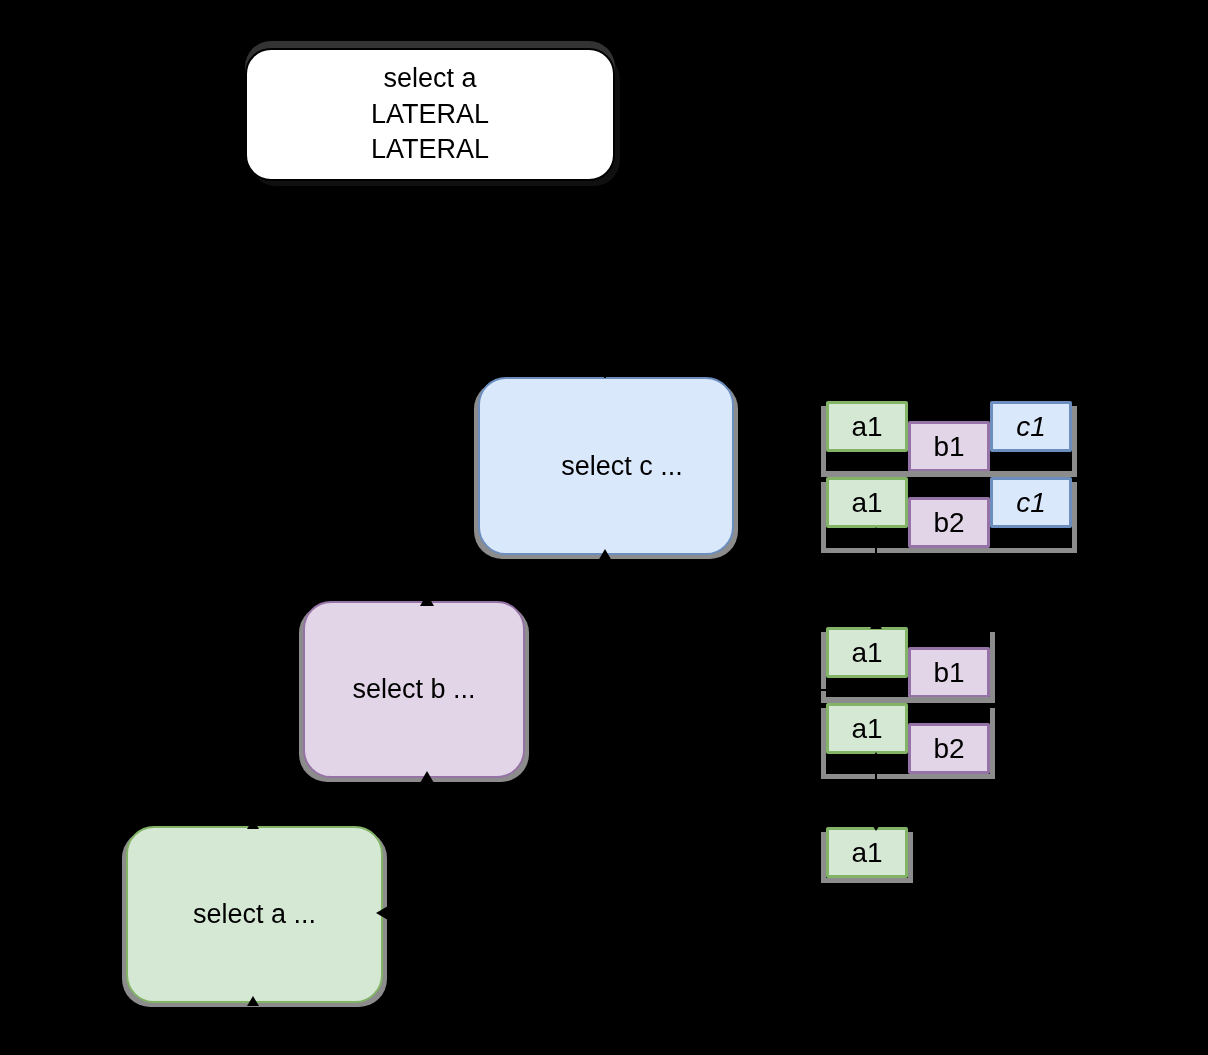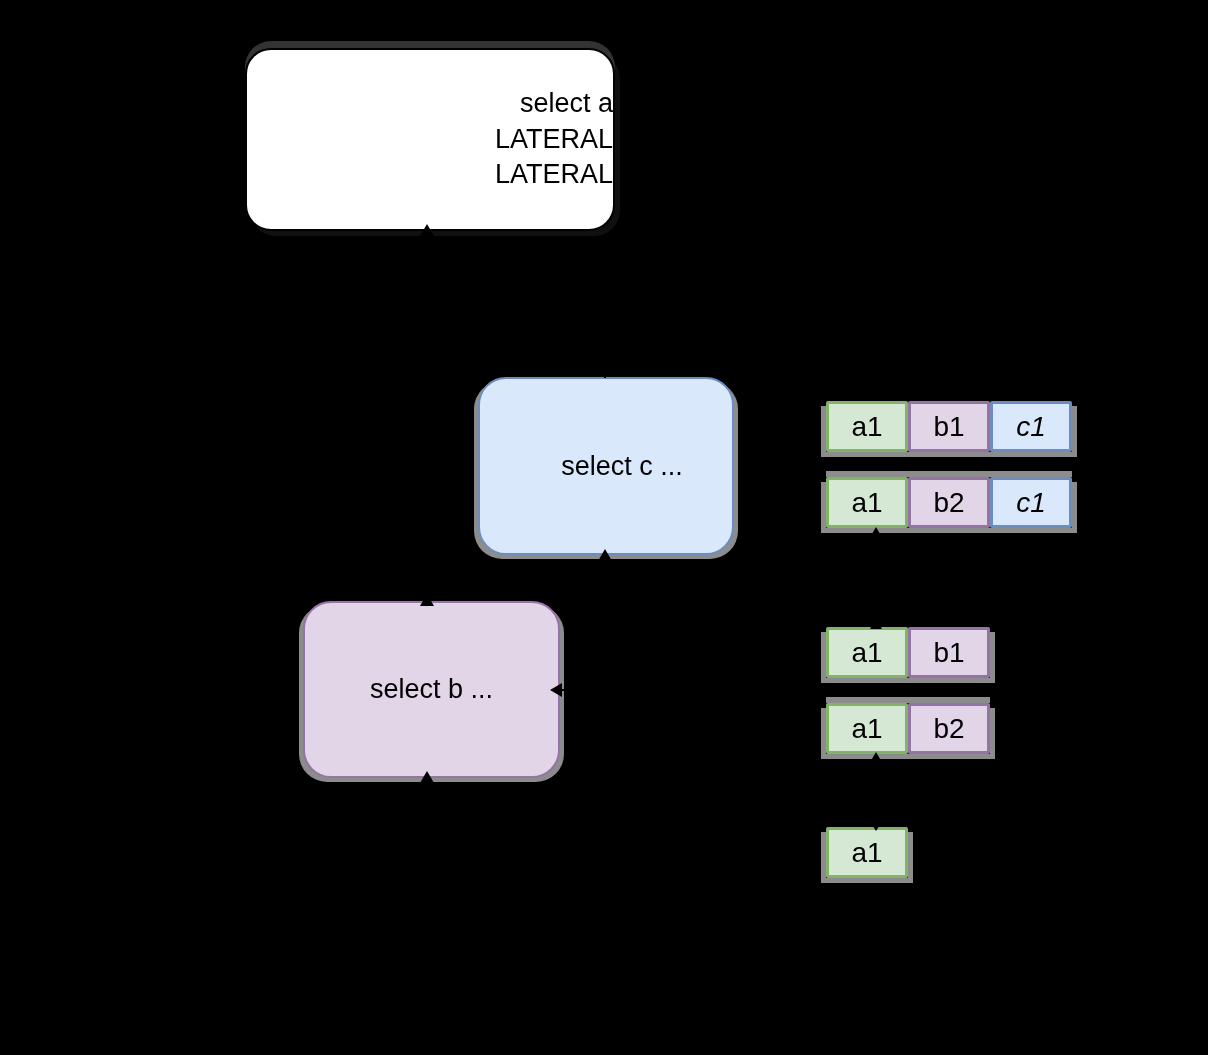--- a/index.html
+++ b/index.html
@@ -12,59 +12,59 @@
   }
   html,body{margin:0;padding:0;background:#000;}
   .canvas{
     position:relative;width:1208px;height:1055px;overflow:hidden;
     background:var(--background);
     font-family:"Liberation Sans","DejaVu Sans",sans-serif;
     color:var(--node-text);
   }
   
   .query-node{
-    position:absolute;left:245px;top:48px;width:370px;height:183px;
+    position:absolute;left:245px;top:48px;width:370px;height:133px;
     background:var(--white-fill);
     border:2.5px solid #000;border-radius:26px;
     box-sizing:border-box;
     box-shadow:0 -7px 0 var(--query-shadow), 5px 5px 0 #101010;
     display:flex;flex-direction:column;justify-content:center;
-    text-align:right;font-size:27px;line-height:35.5px;
+    text-align:center;font-size:27px;line-height:35.5px;
   }
   
   .node{
     position:absolute;border-radius:28px;box-sizing:border-box;
     display:flex;align-items:center;justify-content:center;
     font-size:27px;
     box-shadow:4px 4px 0 var(--shadow-gray), -4px 4px 0 var(--shadow-gray);
   }
   .node.blue{left:478px;top:377px;width:256px;height:178px;
     background:var(--blue-fill);border:2px solid var(--blue-stroke);padding-left:32px;}
-  .node.purple{left:303px;top:601px;width:257px;height:177px;
+  .node.purple{left:303px;top:601px;width:222px;height:177px;
     background:var(--purple-fill);border:2px solid var(--purple-stroke);}
   .node.green{left:126px;top:826px;width:257px;height:177px;
     background:var(--green-fill);border:2px solid var(--green-stroke);}
   
   .row{
     position:absolute;left:826px;display:flex;
     box-shadow:5px 5px 0 var(--shadow-gray), -5px 5px 0 var(--shadow-gray);
   }
   .row.shadow-top{
     box-shadow:5px 5px 0 var(--shadow-gray), -5px 5px 0 var(--shadow-gray),
                0 -6px 0 var(--shadow-gray);
   }
   .row-1{top:401px;} .row-2{top:477px;} .row-3{top:627px;}
   .row-4{top:703px;} .row-5{top:827px;}
   .cell{
     width:82px;height:51px;box-sizing:border-box;border-radius:2px;
     display:flex;align-items:center;justify-content:center;
     font-size:28px;
   }
   .cell.green{background:var(--green-fill);border:3px solid var(--green-stroke);}
-  .cell.purple{background:var(--purple-fill);border:3px solid var(--purple-stroke);}
+  .cell.purple{background:var(--purple-fill);border:3px solid var(--purple-stroke);margin-top:20px;}
   .cell.blue{background:var(--blue-fill);border:3px solid var(--blue-stroke);font-style:italic;}
   
   .edges{position:absolute;left:0;top:0;width:1208px;height:1055px;
     pointer-events:none;z-index:10;}
 </style>
 </head>
 <body>
 
 <div class="canvas">
 
@@ -72,20 +72,23 @@
     <div>select a</div>
     <div>LATERAL</div>
     <div>LATERAL</div>
   </div>
 
   <div class="node blue">
     <span>select c ...</span>
   </div>
   <div class="node purple">
     <span>select b ...</span>
+  </div>
+  <div class="node green">
+    <span>select a ...</span>
   </div>
 
   <div class="row row-1">
     <div class="cell green">a1</div>
     <div class="cell purple">b1</div>
     <div class="cell blue">c1</div>
   </div>
   <div class="row row-2 shadow-top">
     <div class="cell green">a1</div>
     <div class="cell purple">b2</div>

